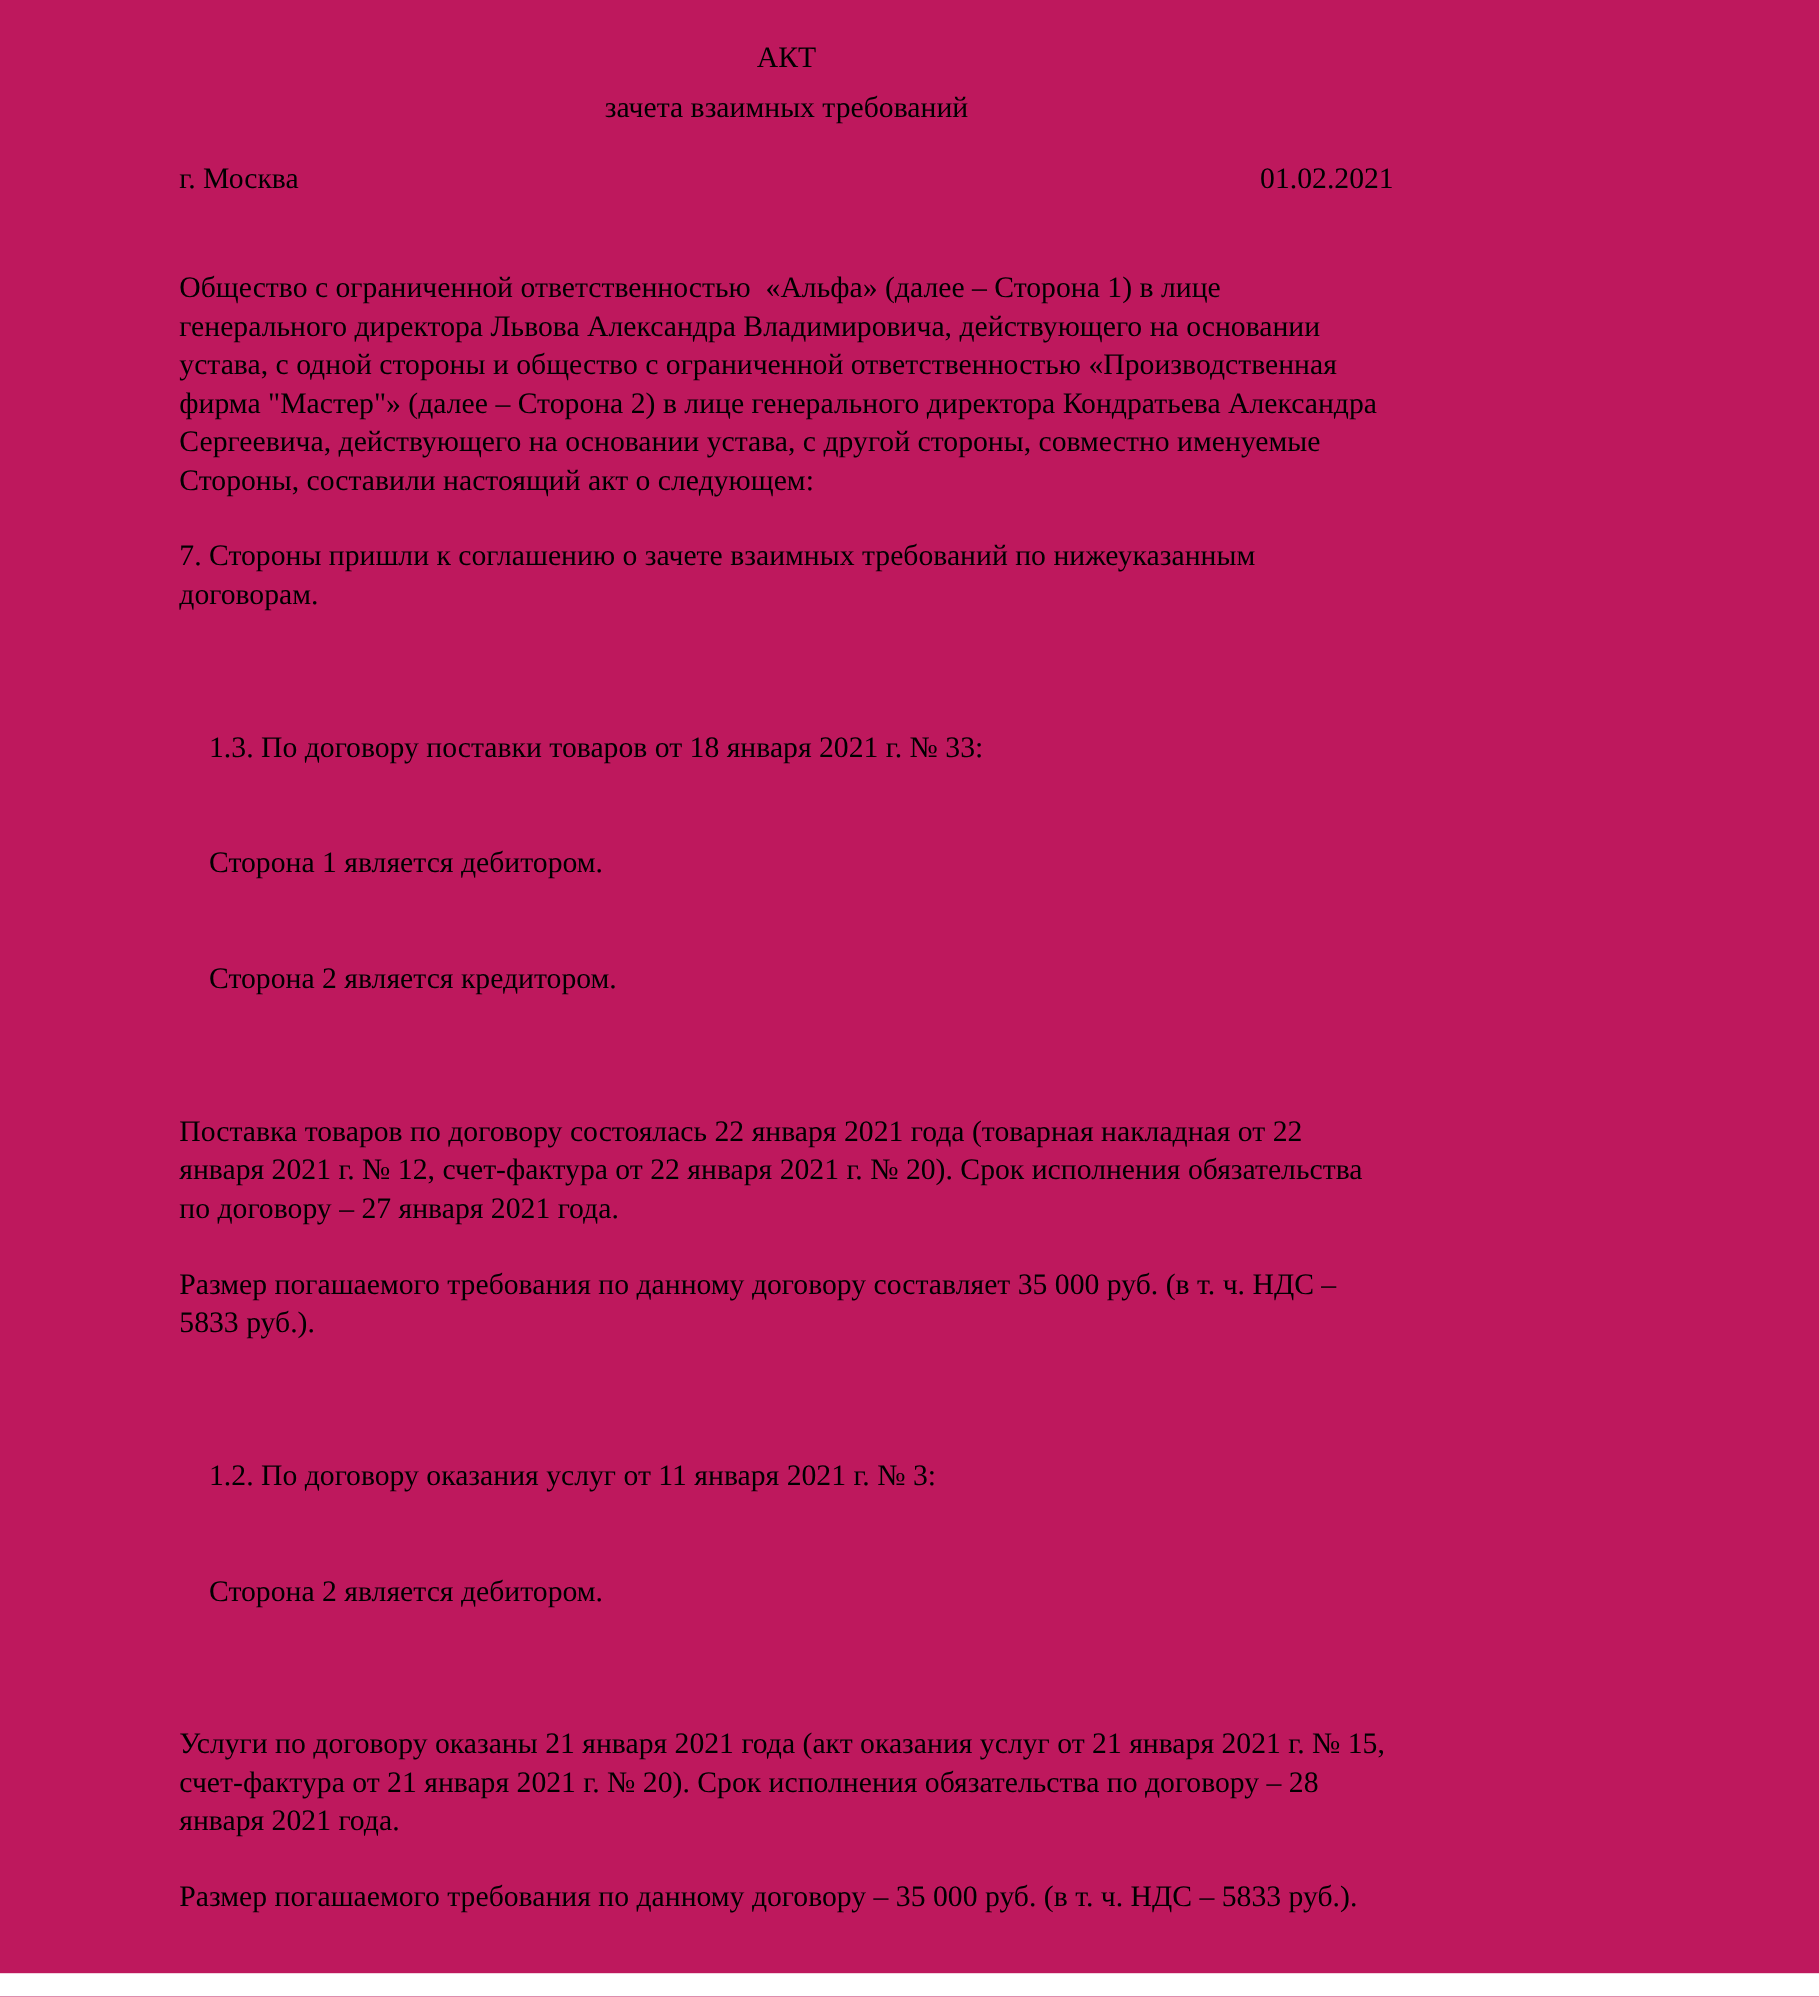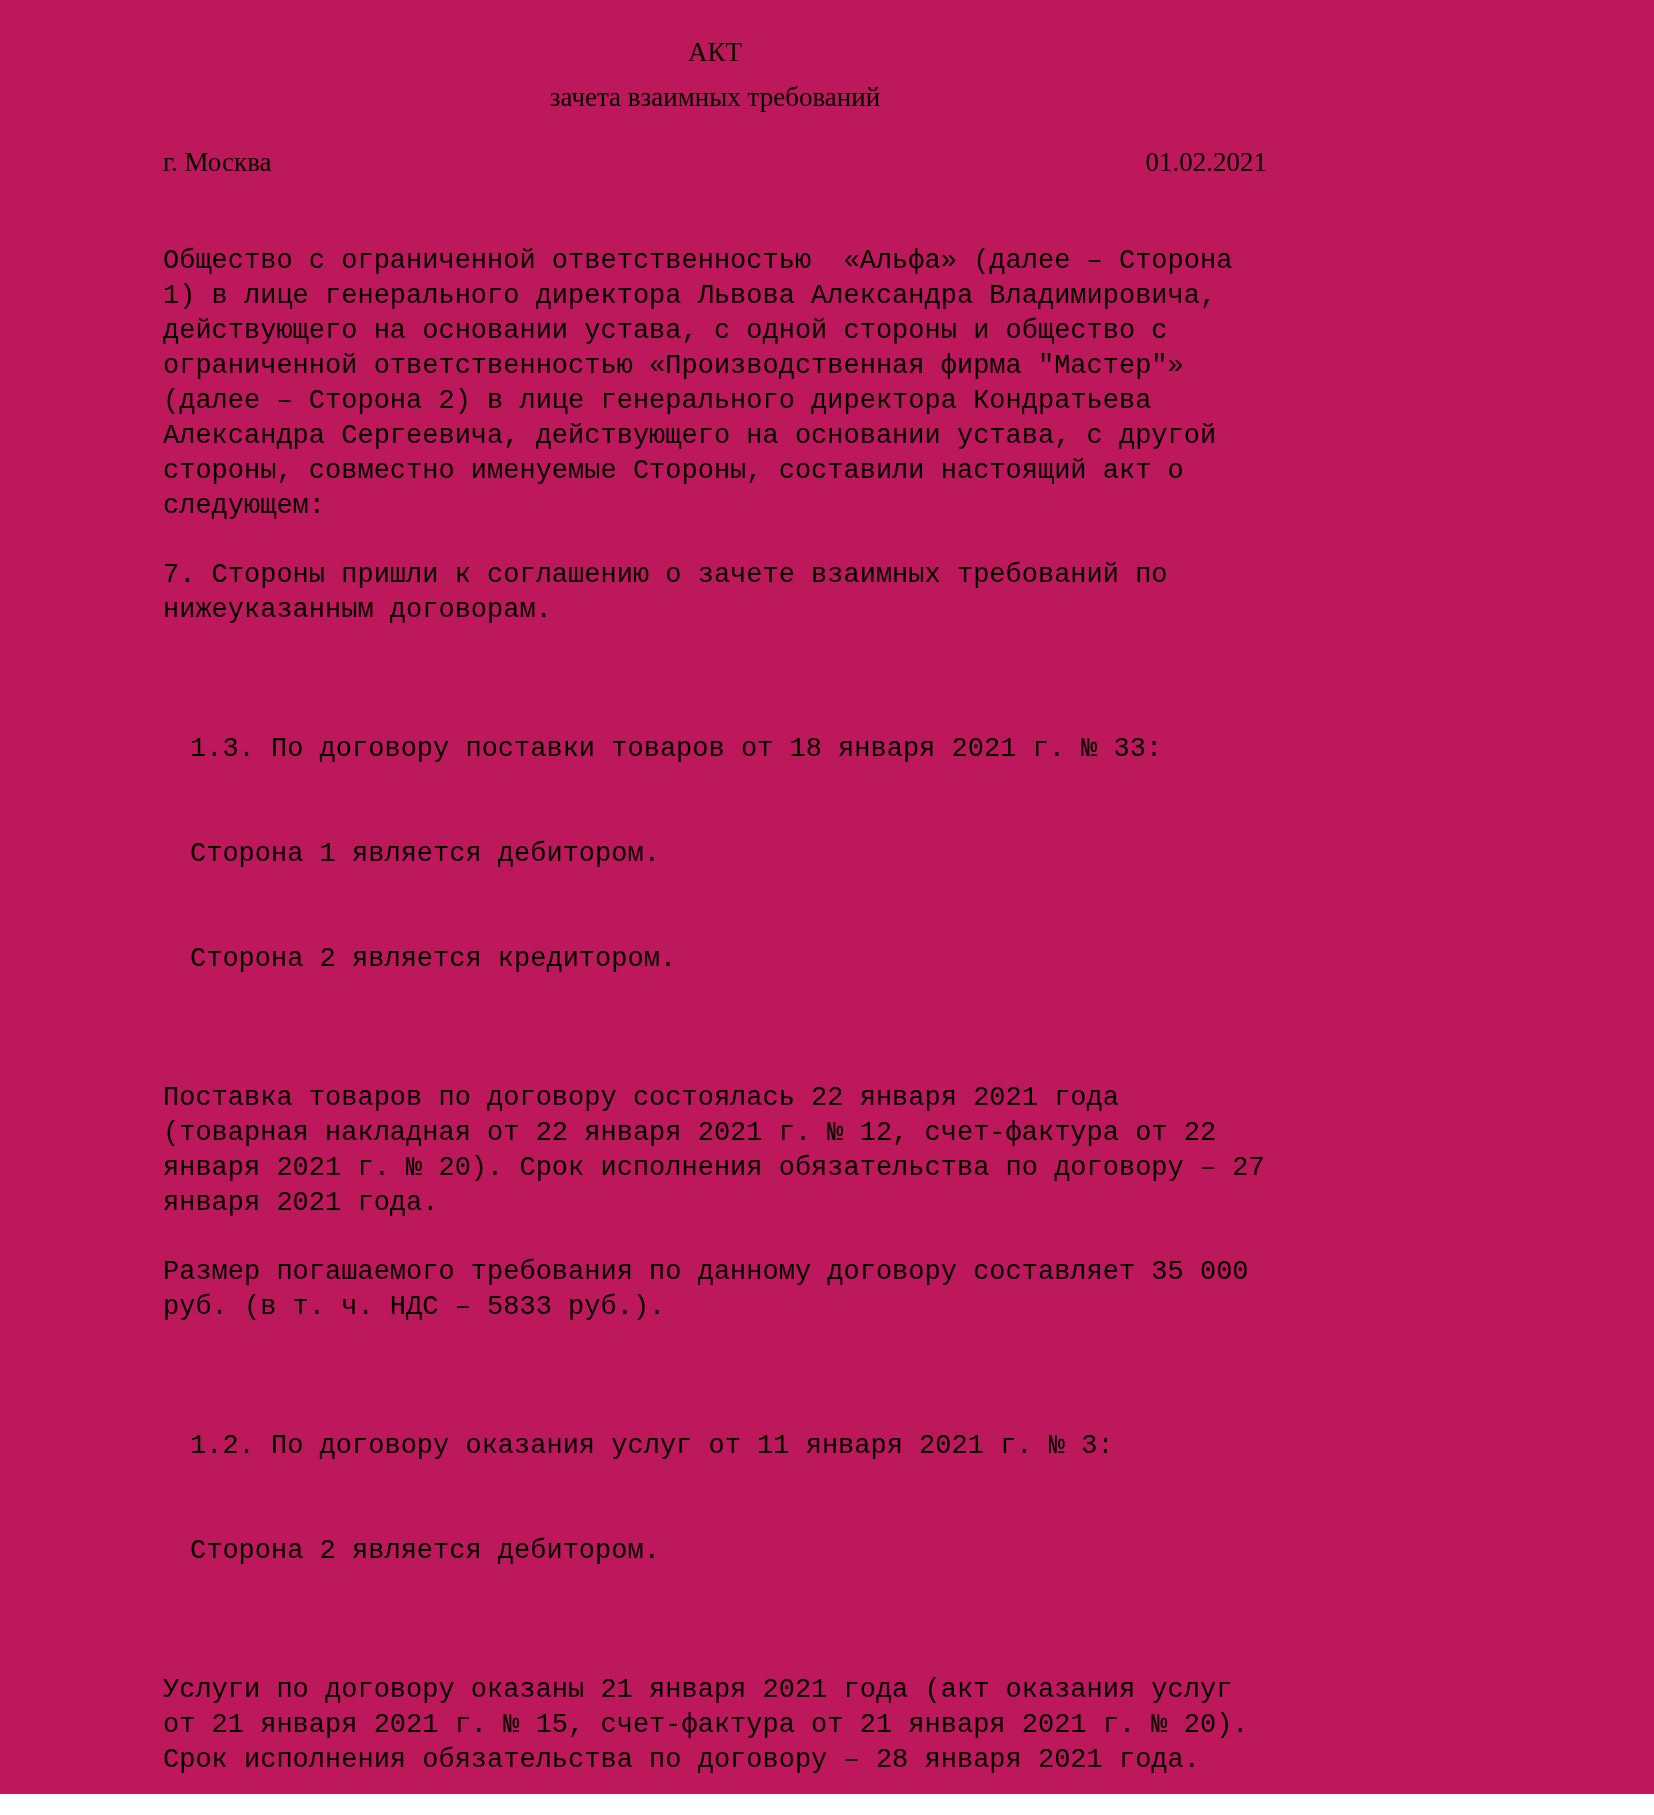--- a/index.html
+++ b/index.html
@@ -26,21 +26,20 @@
   }
   .doc-meta {
     display: flex;
     justify-content: space-between;
     margin-top: 25px;
     text-align: center;
   }
   .para {
     margin: 34px 0 0 0;
     white-space: pre-wrap;
-    font-family: Liberation Mono, monospace;
   }
   .para.first {
     margin-top: 64px;
   }
   .para.indent {
     padding-left: 27px;
   }
   .para.indent div {
     white-space: pre-wrap;
   }

